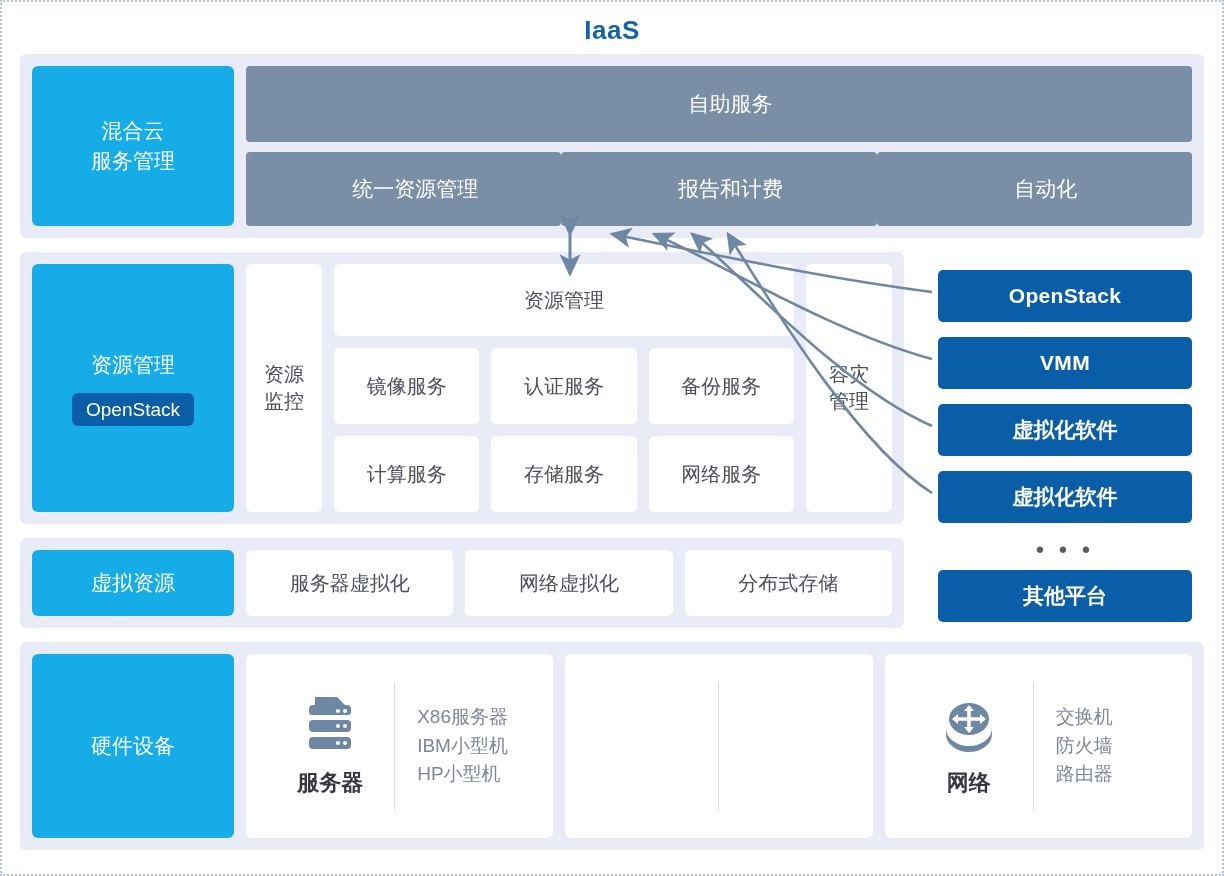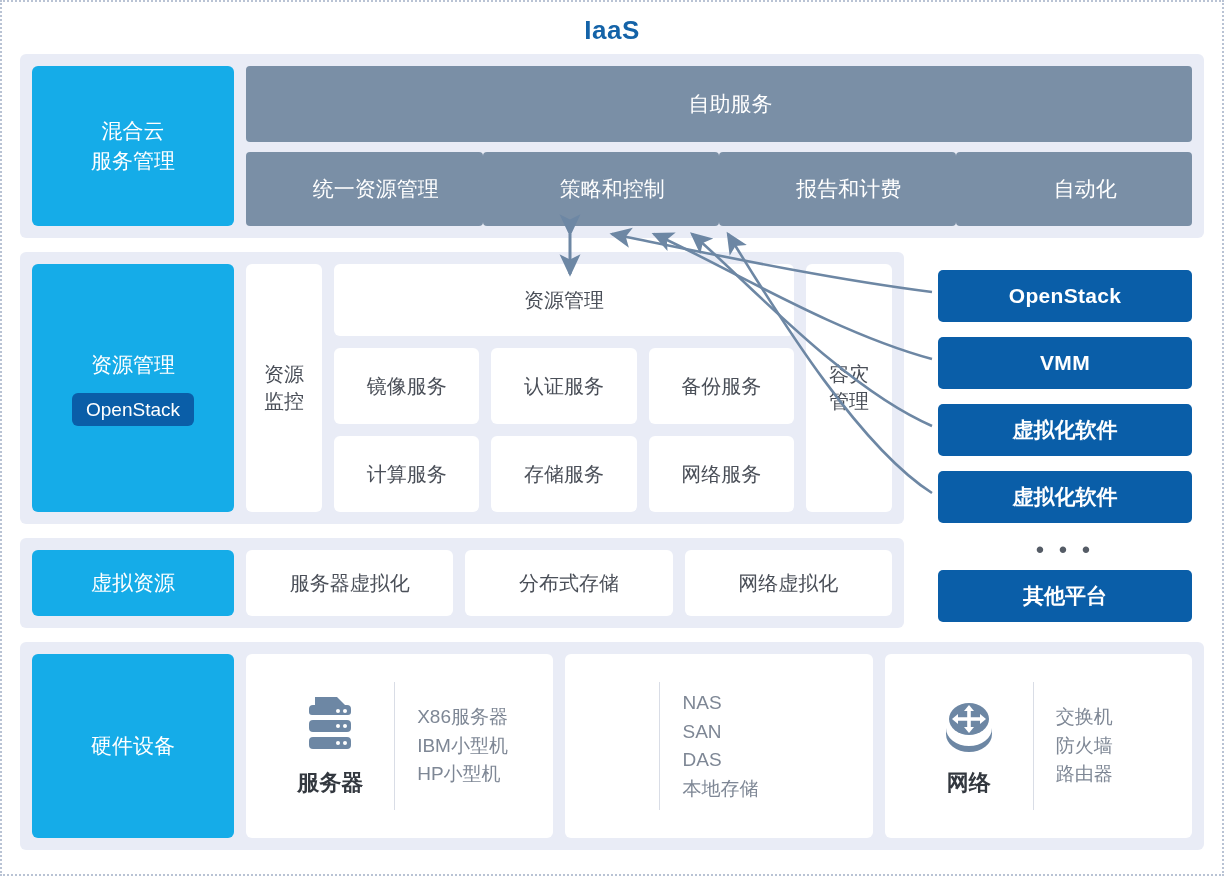--- a/index.html
+++ b/index.html
@@ -210,21 +210,20 @@
 
   <div class="band" id="row-hybrid">
     <div class="blue-label">
       <span>混合云</span>
       <span>服务管理</span>
     </div>
     <div class="right">
       <div class="gray-box" id="selfservice">自助服务</div>
       <div class="gray-row">
         <div class="gray-box">统一资源管理</div>
-        <div class="gray-box">策略和控制</div>
         <div class="gray-box">报告和计费</div>
         <div class="gray-box">自动化</div>
       </div>
     </div>
   </div>
 
   <div class="band" id="row-resource" style="width:884px;margin-right:0;">
     <div class="blue-label">
       <span>资源管理</span>
       <span class="sub">OpenStack</span>
@@ -263,22 +262,22 @@
     <div class="plat-box latin">VMM</div>
     <div class="plat-box">虚拟化软件</div>
     <div class="plat-box">虚拟化软件</div>
     <div id="plat-ellipsis">• • •</div>
     <div class="plat-box">其他平台</div>
   </div>
 
   <div class="band" id="row-virtual">
     <div class="blue-label">虚拟资源</div>
     <div class="white-card">服务器虚拟化</div>
+    <div class="white-card">网络虚拟化</div>
     <div class="white-card">分布式存储</div>
-    <div class="white-card">网络虚拟化</div>
   </div>
 
   <div class="band" id="row-hardware">
     <div class="blue-label">硬件设备</div>
 
     <div class="hw-card">
       <div class="hw-left">
         <span class="hw-icon">
           <svg width="58" height="60" viewBox="0 0 58 60">
             <path d="M14 3 h22 l8 8 h2 a4 4 0 0 1 4 4 v3 a3 3 0 0 1 -3 3 h-36 a3 3 0 0 1 -3 -3 v-3 a4 4 0 0 1 4 -4 h2 z" fill="#6d87a4"></path>
@@ -297,26 +296,20 @@
       <div class="hw-divider"></div>
       <div class="hw-list">
         <div>X86服务器</div>
         <div>IBM小型机</div>
         <div>HP小型机</div>
       </div>
     </div>
 
     <div class="hw-card">
       <div class="hw-divider"></div>
-      <div class="hw-list">
-        <div>NAS</div>
-        <div>SAN</div>
-        <div>DAS</div>
-        <div>本地存储</div>
-      </div>
     </div>
 
     <div class="hw-card">
       <div class="hw-left">
         <span class="hw-icon">
           <svg width="58" height="60" viewBox="0 0 58 60">
             <path d="M6 34 a23 18 0 0 0 46 0 v6 a23 18 0 0 1 -46 0 z" fill="#6d87a4"></path>
             <ellipse cx="29" cy="27" rx="23" ry="18" fill="#ffffff"></ellipse>
             <ellipse cx="29" cy="25" rx="20" ry="16" fill="#6d87a4"></ellipse>
             <g fill="#ffffff">

